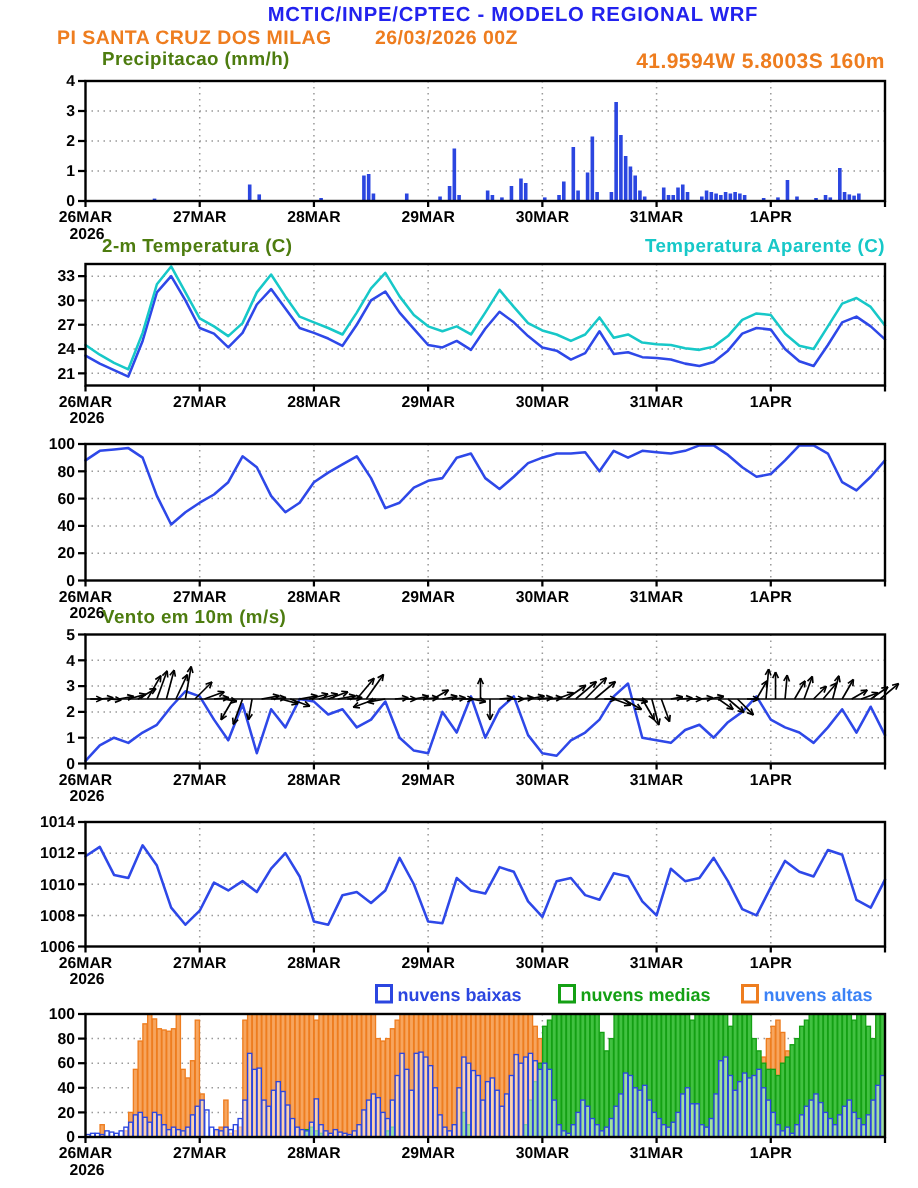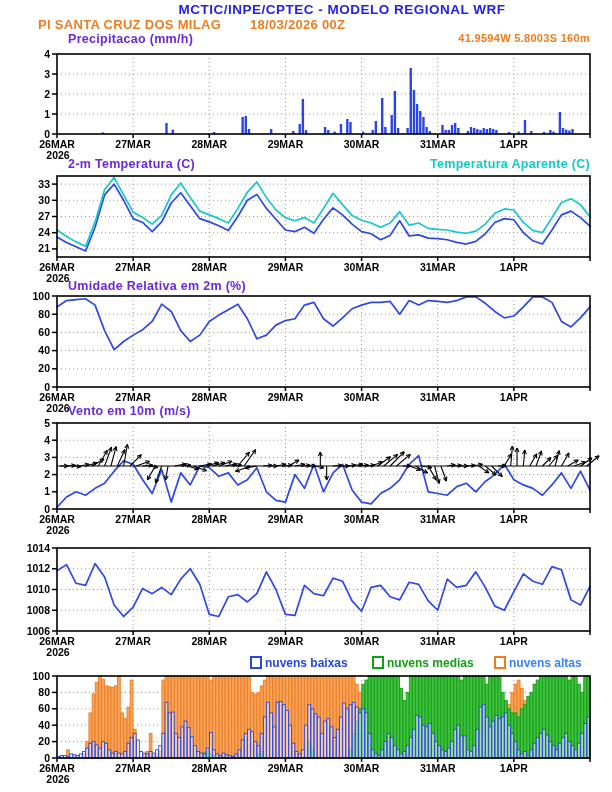--- a/index.html
+++ b/index.html
@@ -2,22 +2,22 @@
 <html><head>
 <meta charset="utf-8">
 <style>
   html,body{margin:0;padding:0;background:#fff;}
   .page{position:relative;width:612px;height:792px;background:#fff;overflow:hidden;
         font-family:"Liberation Sans",sans-serif;font-weight:bold;}
   .t{position:absolute;white-space:nowrap;line-height:1;}
   .hdr-title{top:3px;left:0;width:612px;text-align:center;font-size:13.5px;letter-spacing:.5px;}
   .hdr-station{top:18px;left:38px;font-size:13px;letter-spacing:.3px;}
   .hdr-run{top:18px;left:250px;font-size:13px;letter-spacing:.3px;}
-  .loc-label{top:33px;right:22px;font-size:11px;letter-spacing:.3px;}
-  .p-title{font-size:12.5px;color:#6d28d9;letter-spacing:.3px;}
+  .loc-label{top:33px;right:22px;font-size:14px;letter-spacing:.3px;}
+  .p-title{font-size:12.5px;color:#4d7c0f;letter-spacing:.3px;}
   .p-right{font-size:12.5px;letter-spacing:.3px;}
   .legend-item{position:absolute;font-size:12px;display:flex;gap:3px;}
   .swatch{display:inline-block;width:8px;height:9px;background:#fff;border:2px solid #000;}
   svg{position:absolute;left:0;top:0;}
   svg text{font-family:"Liberation Sans",sans-serif;font-weight:bold;fill:#000;}
 </style>
 </head>
 <body>
 
 <div class="page">
@@ -924,27 +924,26 @@
       <text x="209.28571428571428" y="772" text-anchor="middle" font-size="10.5">28MAR</text>
       <text x="285.42857142857144" y="772" text-anchor="middle" font-size="10.5">29MAR</text>
       <text x="361.57142857142856" y="772" text-anchor="middle" font-size="10.5">30MAR</text>
       <text x="437.7142857142857" y="772" text-anchor="middle" font-size="10.5">31MAR</text>
       <text x="513.8571428571429" y="772" text-anchor="middle" font-size="10.5">1APR</text>
       <text x="58" y="783" text-anchor="middle" font-size="10.5">2026</text>
     </svg>
 
   <div class="t hdr-title" style="color: rgb(34, 34, 238); padding-left: 36px;">MCTIC/INPE/CPTEC - MODELO REGIONAL WRF</div>
   <div class="t hdr-station" style="color: rgb(238, 125, 31);">PI SANTA CRUZ DOS MILAG</div>
-  <div class="t hdr-run" style="color: rgb(238, 125, 31);">18/03/2026 00Z</div>
+  <div class="t hdr-run" style="color: rgb(238, 125, 31);">26/03/2026 00Z</div>
   <div class="t loc-label" style="color: rgb(238, 125, 31);">41.9594W 5.8003S 160m</div>
 
   <div class="t p-title" style="top:33px;left:68px">Precipitacao (mm/h)</div>
   <div class="t p-title" style="top:158px;left:68px">2-m Temperatura (C)</div>
   <div class="t p-right" style="top: 158px; right: 22px; color: rgb(23, 200, 200);">Temperatura Aparente (C)</div>
-  <div class="t p-title" style="top:280px;left:68px">Umidade Relativa em 2m (%)</div>
   <div class="t p-title" style="top:405px;left:68px">Vento em 10m (m/s)</div>
 
   <div class="legend-item" style="top:656px;left:250px">
     <span class="swatch" id="sw0" style="border-color: rgb(43, 70, 224);"></span>
     <span id="lg0" style="color: rgb(43, 70, 224);">nuvens baixas</span>
   </div>
   <div class="legend-item" style="top:656px;left:372px">
     <span class="swatch" id="sw1" style="border-color: rgb(20, 160, 20);"></span>
     <span id="lg1" style="color: rgb(20, 160, 20);">nuvens medias</span>
   </div>

